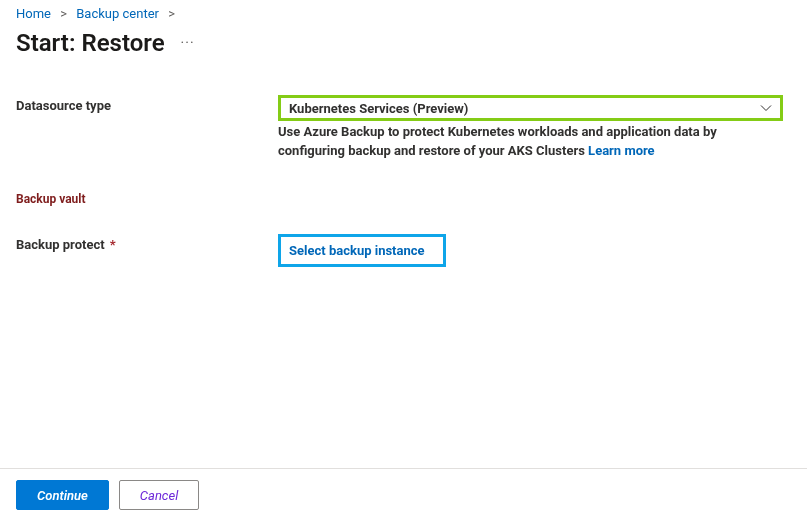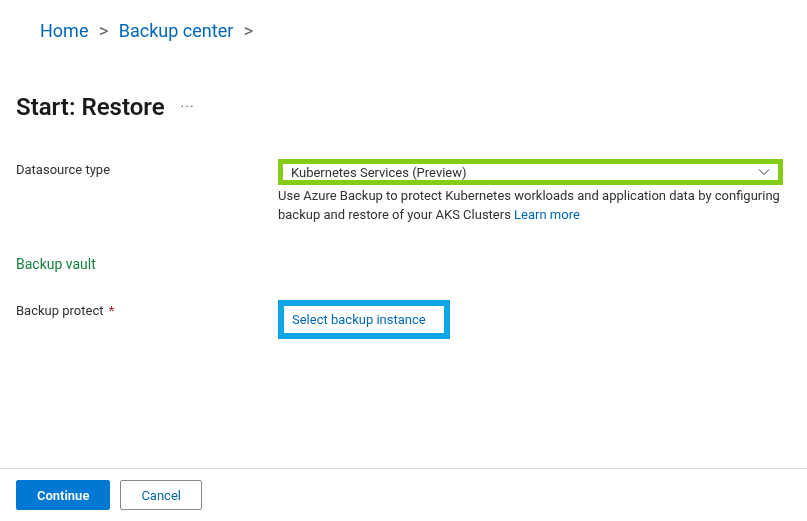--- a/index.html
+++ b/index.html
@@ -10,53 +10,52 @@
     body {
       font-family: "Segoe UI", -apple-system, BlinkMacSystemFont, Roboto, sans-serif;
       font-size: 13px;
       color: #323130;
       background: #ffffff;
       width: 807px;
       height: 521px;
       position: relative;
     }
     .breadcrumb {
-      padding: 20px 16px 4px 16px;
-      font-size: 18px;
-      margin-left: 24px;
+      padding: 6px 16px 4px 16px;
+      font-size: 13px;
     }
     .breadcrumb a {
       color: #0067b8;
       text-decoration: none;
     }
     .breadcrumb-sep {
       color: #605e5c;
       margin: 0 6px;
     }
     .page-title-row {
       display: flex;
       align-items: center;
       padding: 4px 16px 20px 16px;
       gap: 12px;
-      margin-top: 44px;
     }
     .page-title {
       font-size: 24px;
       font-weight: 600;
       color: #1b1a19;
     }
     .more-dots {
       color: #605e5c;
       font-size: 14px;
       padding: 4px;
       cursor: pointer;
       letter-spacing: 1px;
     }
     .form-area {
       padding: 18px 24px 0 16px;
+      font-weight: bold;
     }
     .form-row {
       display: flex;
       align-items: flex-start;
       margin-bottom: 28px;
     }
     .form-label {
       width: 262px;
       flex-shrink: 0;
       font-size: 13px;
@@ -67,21 +66,21 @@
       color: #a4262c;
       margin-left: 2px;
     }
     .form-control-col {
       flex: 1;
     }
     .select-box {
       display: flex;
       align-items: center;
       justify-content: space-between;
-      border: 5px solid #84cc16;
+      border: 3px solid #84cc16;
       padding: 4px 8px;
       font-size: 13px;
       cursor: pointer;
       background: #ffffff;
       height: 26px;
     }
     .select-chevron {
       width: 12px;
       height: 8px;
     }
@@ -89,27 +88,27 @@
       margin-top: 2px;
       font-size: 13px;
       color: #323130;
       line-height: 1.45;
     }
     .helper-text a {
       color: #0067b8;
       text-decoration: none;
     }
     .static-value {
-      font-size: 14px;
-      color: #15803d;
+      font-size: 12px;
+      color: #7f1d1d;
       padding-top: 3px;
     }
     .select-link-wrap {
       display: inline-block;
-      border: 6px solid #0ea5e9;
+      border: 3px solid #0ea5e9;
       padding: 6px 18px 6px 8px;
     }
     .select-link {
       color: #0067b8;
       font-size: 13px;
       text-decoration: none;
     }
     .footer {
       position: absolute;
       left: 0;
@@ -120,30 +119,31 @@
       display: flex;
       gap: 10px;
     }
     .btn {
       font-family: inherit;
       font-size: 13px;
       padding: 6px 20px;
       border-radius: 2px;
       cursor: pointer;
       height: 30px;
+      font-style: italic;
     }
     .btn-primary {
       background: #0078d4;
       color: #ffffff;
       border: 1px solid #0078d4;
       font-weight: 600;
     }
     .btn-secondary {
       background: #ffffff;
-      color: #0369a1;
+      color: #6d28d9;
       border: 1px solid #8a8886;
     }
   </style>
 </head>
 <body>
 
 <div class="breadcrumb">
   <a href="#">Home</a>
   <span class="breadcrumb-sep">&gt;</span>
   <a href="#">Backup center</a>

